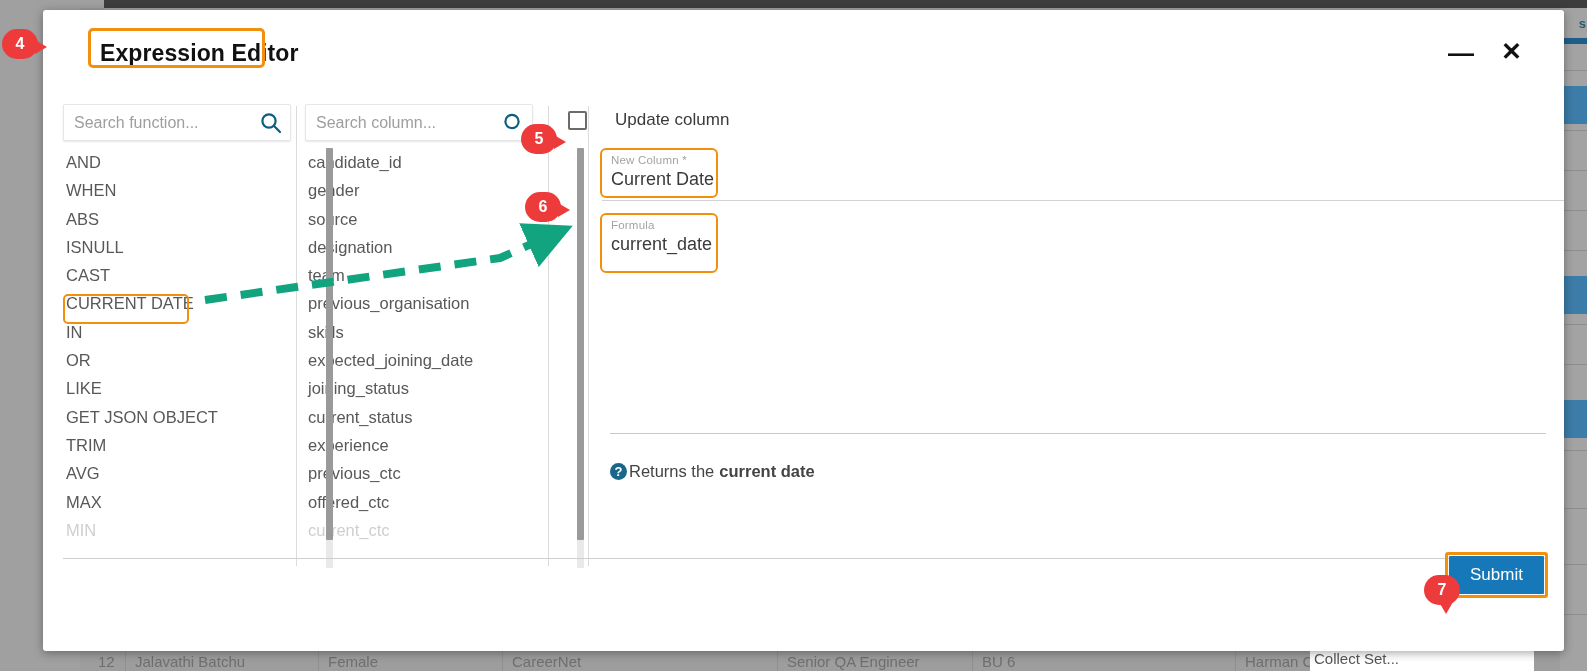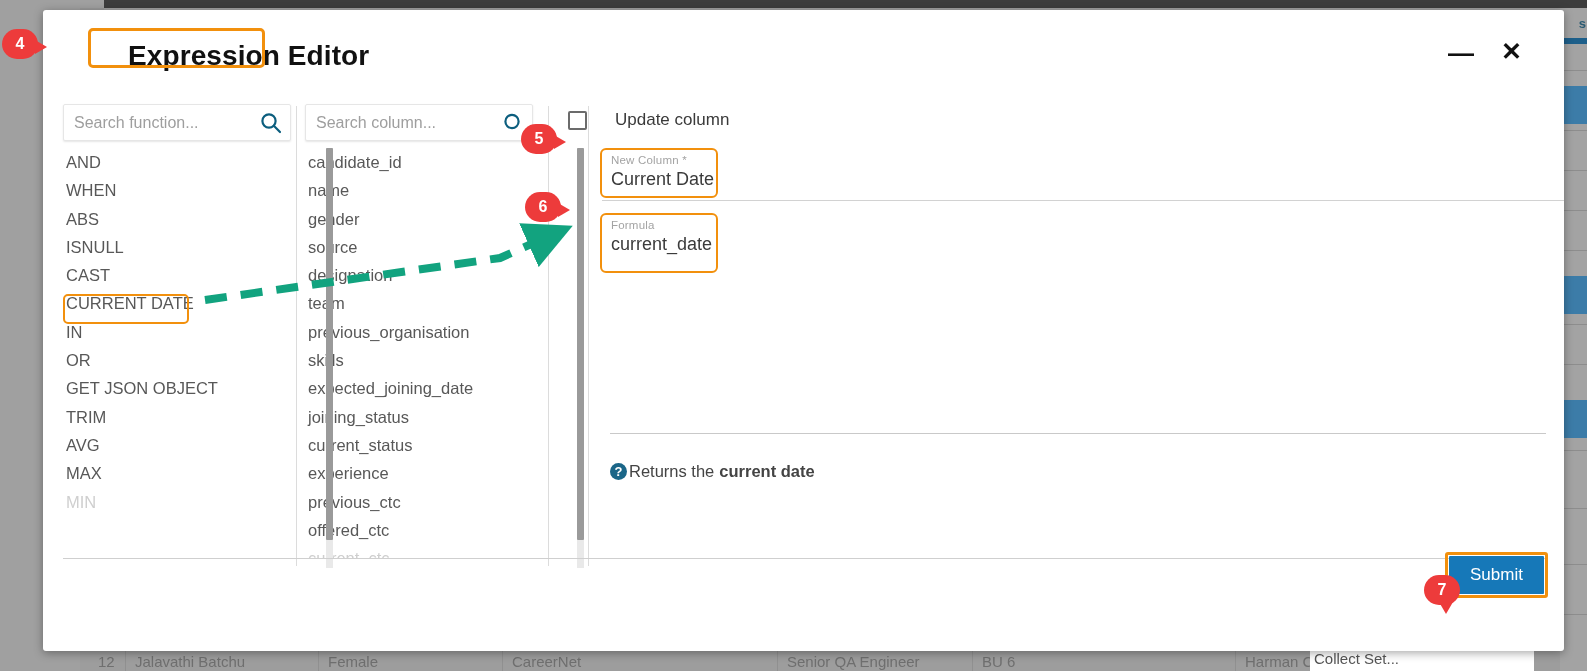--- a/index.html
+++ b/index.html
@@ -86,24 +86,23 @@
     width: 1521px; height: 641px;
     background: #ffffff;
     border-radius: 3px;
     box-shadow: 0 2px 10px rgba(0,0,0,.35);
     overflow: hidden;
   }
 
   
   .modal-title {
     position: absolute; left: 57px; top: 30px;
-    font-size: 28px; font-weight: bold; color: #111;
+    font-size: 23px; font-weight: bold; color: #111;
     letter-spacing: .1px;
     white-space: nowrap;
-    margin-left: 28px;
   }
   .title-hl {
     position: absolute; left: 45px; top: 18px;
     width: 177px; height: 40px;
     border: 3px solid #F2900D;
     border-radius: 5px;
     background: transparent;
   }
   .win-btn {
     position: absolute;
@@ -362,41 +361,41 @@
     </div>
     <div class="list" id="fn-list">
         <div class="list-item">AND</div>
         <div class="list-item">WHEN</div>
         <div class="list-item">ABS</div>
         <div class="list-item">ISNULL</div>
         <div class="list-item">CAST</div>
         <div class="list-item">CURRENT DATE</div>
         <div class="list-item">IN</div>
         <div class="list-item">OR</div>
+        <div class="list-item">LIKE</div>
         <div class="list-item">GET JSON OBJECT</div>
         <div class="list-item">TRIM</div>
         <div class="list-item">AVG</div>
         <div class="list-item">MAX</div>
         <div class="list-item faded">MIN</div>
       </div>
     <div class="list-hl"></div>
   </div>
 
   <div class="panel-columns">
     <div class="search-box">
       <input type="text" placeholder="Search column..." style="">
       <span class="search-icon">
         <svg width="22" height="22" viewBox="0 0 22 22">
           <circle cx="10" cy="9.5" r="6.6" fill="none" stroke="#0C5E7E" stroke-width="2.2"></circle>
         </svg>
       </span>
     </div>
     <div class="list" id="col-list">
         <div class="list-item">candidate_id</div>
-        <div class="list-item">name</div>
         <div class="list-item">gender</div>
         <div class="list-item">source</div>
         <div class="list-item">designation</div>
         <div class="list-item">team</div>
         <div class="list-item">previous_organisation</div>
         <div class="list-item">skills</div>
         <div class="list-item">expected_joining_date</div>
         <div class="list-item">joining_status</div>
         <div class="list-item">current_status</div>
         <div class="list-item">experience</div>

